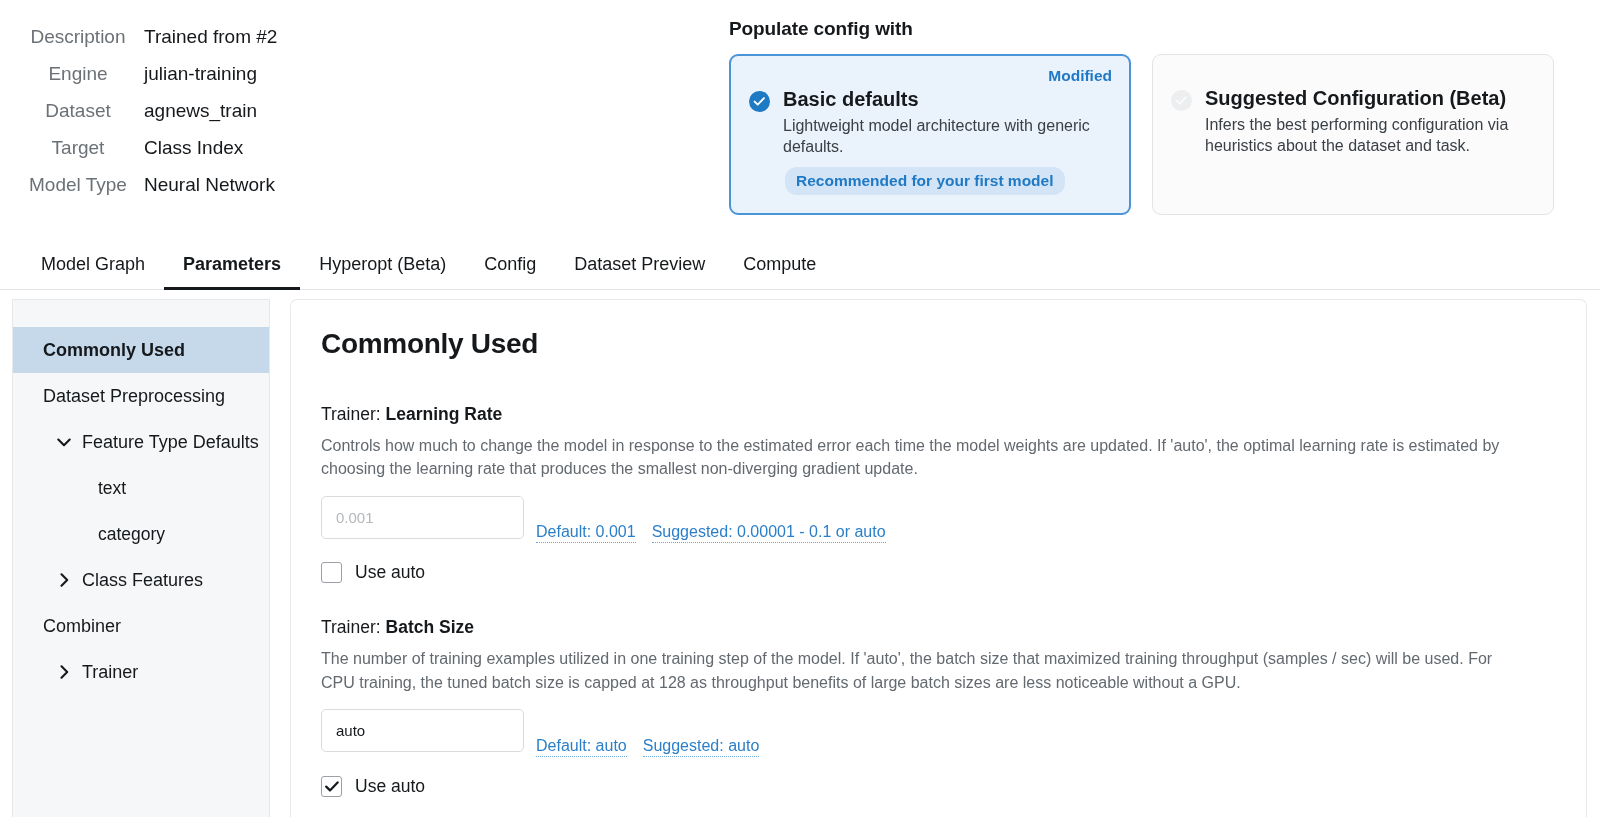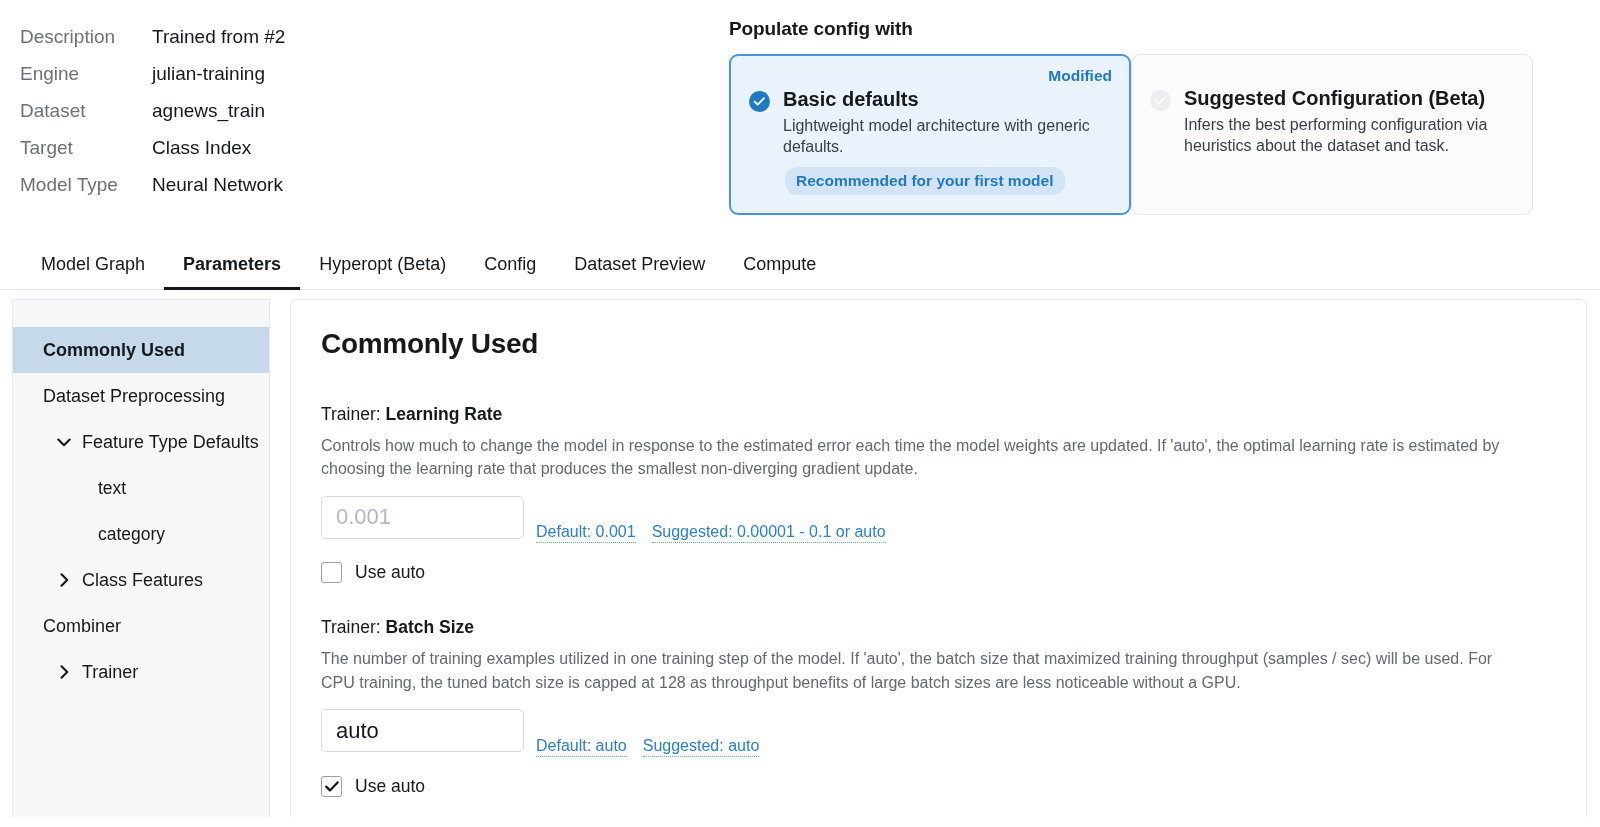--- a/index.html
+++ b/index.html
@@ -8,34 +8,34 @@
     width: 1600px; height: 827px;
     background: #ffffff;
     font-family: "Liberation Sans", sans-serif;
     color: #1b1f23;
     overflow: hidden;
   }
 
   
   #top { position: relative; height: 232px; }
 
-  .meta-table { position: absolute; left: 20px; top: 18px; }
+  .meta-table { position: absolute; left: 12px; top: 18px; text-align: center; }
   .meta-row { display: flex; align-items: baseline; height: 37px; }
   .meta-label {
     width: 132px; font-size: 19px; color: #6b7176; line-height: 37px;
   }
   .meta-value { font-size: 19px; color: #16191c; line-height: 37px; }
 
   
   .populate-wrap { position: absolute; left: 729px; top: 18px; width: 840px; }
   .populate-title {
     font-size: 19px; font-weight: bold; color: #16191c;
     margin: 0 0 14px 0; letter-spacing: -0.1px;
   }
-  .cards { display: flex; }
+  .cards { display: flex; gap: 21px; }
   .card {
     width: 402px; height: 161px; border-radius: 9px;
     position: relative; padding: 17px 18px 0 18px;
   }
   .card.selected { background: #eaf2fb; border: 2px solid #4a94d8; }
   .card.unselected { background: #fbfbfc; border: 1px solid #e2e4e7; }
   .card-badge-modified {
     position: absolute; right: 17px; top: 11px;
     font-size: 15.5px; font-weight: bold; color: #2079c7;
   }
@@ -113,21 +113,21 @@
     font-size: 17.5px; color: #16191c; margin-bottom: 9px;
   }
   .field-label b { font-weight: bold; }
   .field-desc {
     font-size: 16px; color: #63696f; line-height: 1.45;
     margin: 0 0 11px 0; max-width: 1200px;
   }
   .field-row { display: flex; align-items: center; gap: 0; }
   .text-input {
     width: 203px; height: 43px; border: 1px solid #d9dcdf; border-radius: 5px;
-    padding: 0 14px; font-size: 22px; font-family: "Liberation Sans", sans-serif;
+    padding: 0 14px; font-size: 15px; font-family: "Liberation Sans", sans-serif;
     color: #16191c; background: #fff; outline: none;
   }
   .text-input::placeholder { color: #b4b8bc; }
   .hints { display: flex; gap: 16px; margin-left: 12px; }
   .hint {
     font-size: 16px; color: #2b7fc9; cursor: pointer;
     border-bottom: 1px dotted #6aa9dc; padding-bottom: 1px; margin-top: 32px;
   }
   .checkbox-row {
     display: flex; align-items: center; gap: 13px; margin-top: 19px;

